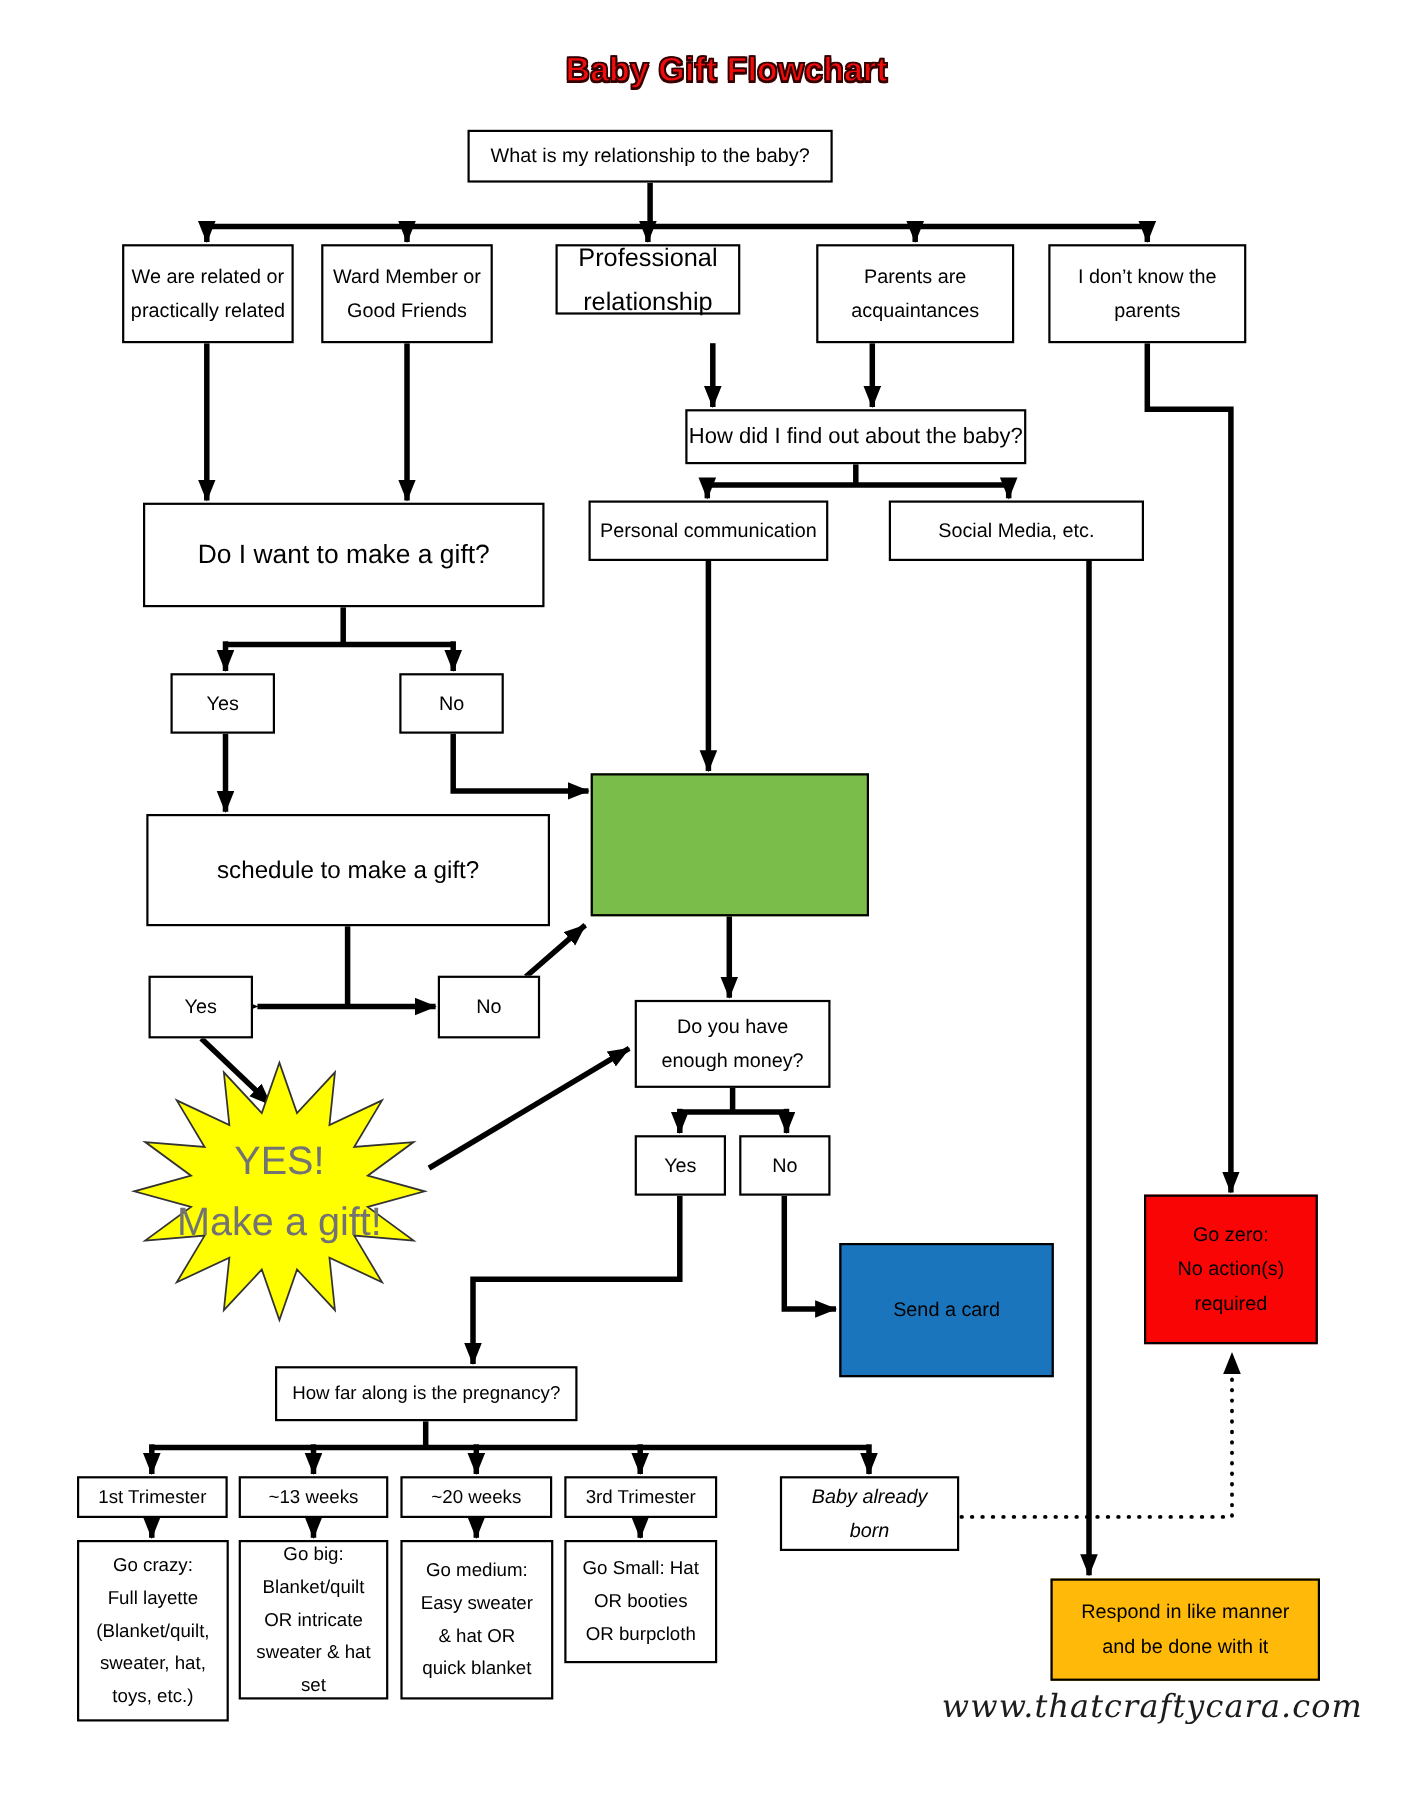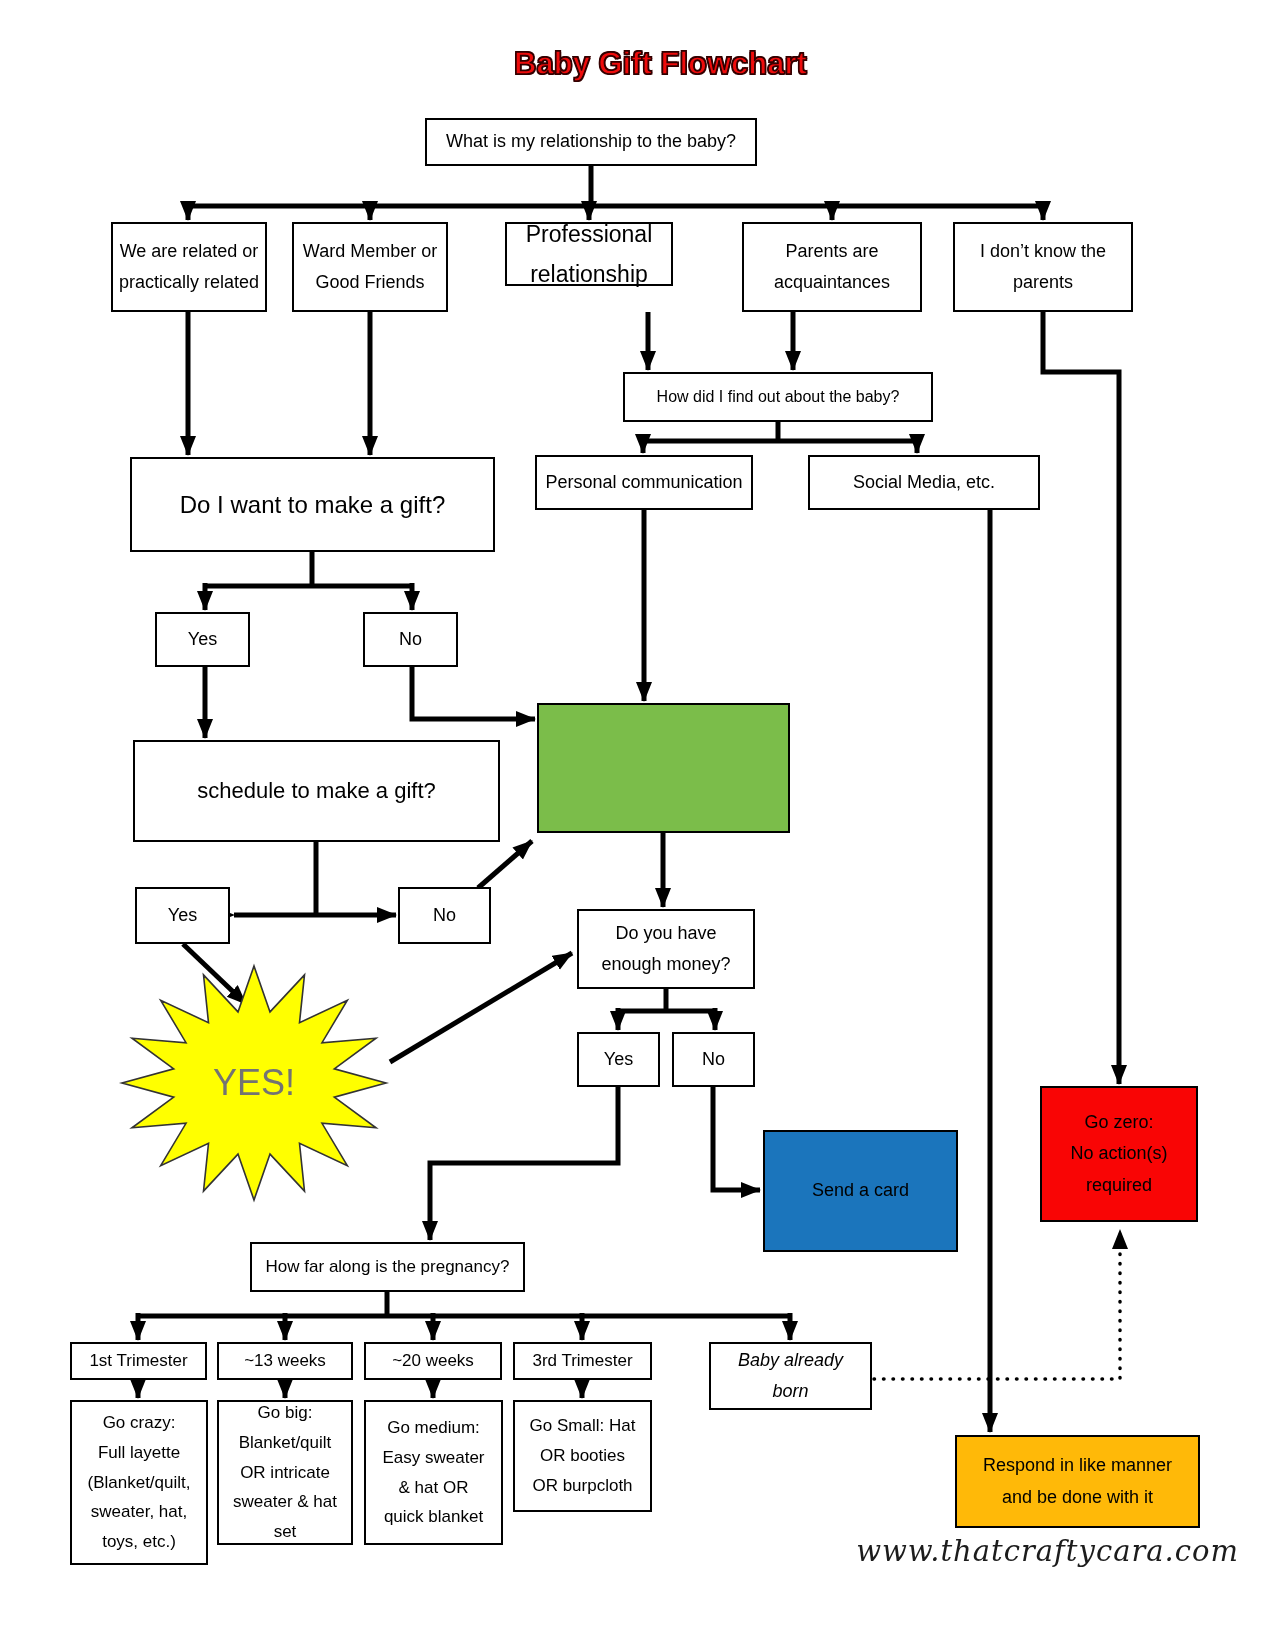--- a/index.html
+++ b/index.html
@@ -116,21 +116,21 @@
         <div class="line">relationship</div>
       </div>
       <div class="node" style="left: 742px; top: 222px; width: 180px; height: 90px; font-size: 18px;">
         <div class="line">Parents are</div>
         <div class="line">acquaintances</div>
       </div>
       <div class="node" style="left: 953px; top: 222px; width: 180px; height: 90px; font-size: 18px;">
         <div class="line">I don’t know the</div>
         <div class="line">parents</div>
       </div>
-      <div class="node" style="left: 623px; top: 372px; width: 310px; height: 50px; font-size: 16px;">
+      <div class="node" style="left: 623px; top: 372px; width: 310px; height: 50px; font-size: 20px;">
         <div class="line">How did I find out about the baby?</div>
       </div>
       <div class="node" style="left: 535px; top: 455px; width: 218px; height: 55px; font-size: 18px;">
         <div class="line">Personal communication</div>
       </div>
       <div class="node" style="left: 808px; top: 455px; width: 232px; height: 55px; font-size: 18px;">
         <div class="line">Social Media, etc.</div>
       </div>
       <div class="node" style="left: 130px; top: 457px; width: 365px; height: 95px; font-size: 24px;">
         <div class="line">Do I want to make a gift?</div>
@@ -215,16 +215,17 @@
         <div class="line">OR burpcloth</div>
       </div>
       <div class="node" style="left: 955px; top: 1435px; width: 245px; height: 93px; font-size: 18px; background: rgb(255, 185, 8);">
         <div class="line">Respond in like manner</div>
         <div class="line">and be done with it</div>
       </div>
     </div>
 
   <div class="star-text" id="star-text" style="left: 124px; top: 1013px; width: 260px; height: 140px; font-size: 36px;">
       <div class="line">YES!</div>
+      <div class="line">Make a gift!</div>
     </div>
 
   <div class="website">www.thatcraftycara.com</div>
 </div>
 
 </body></html>

